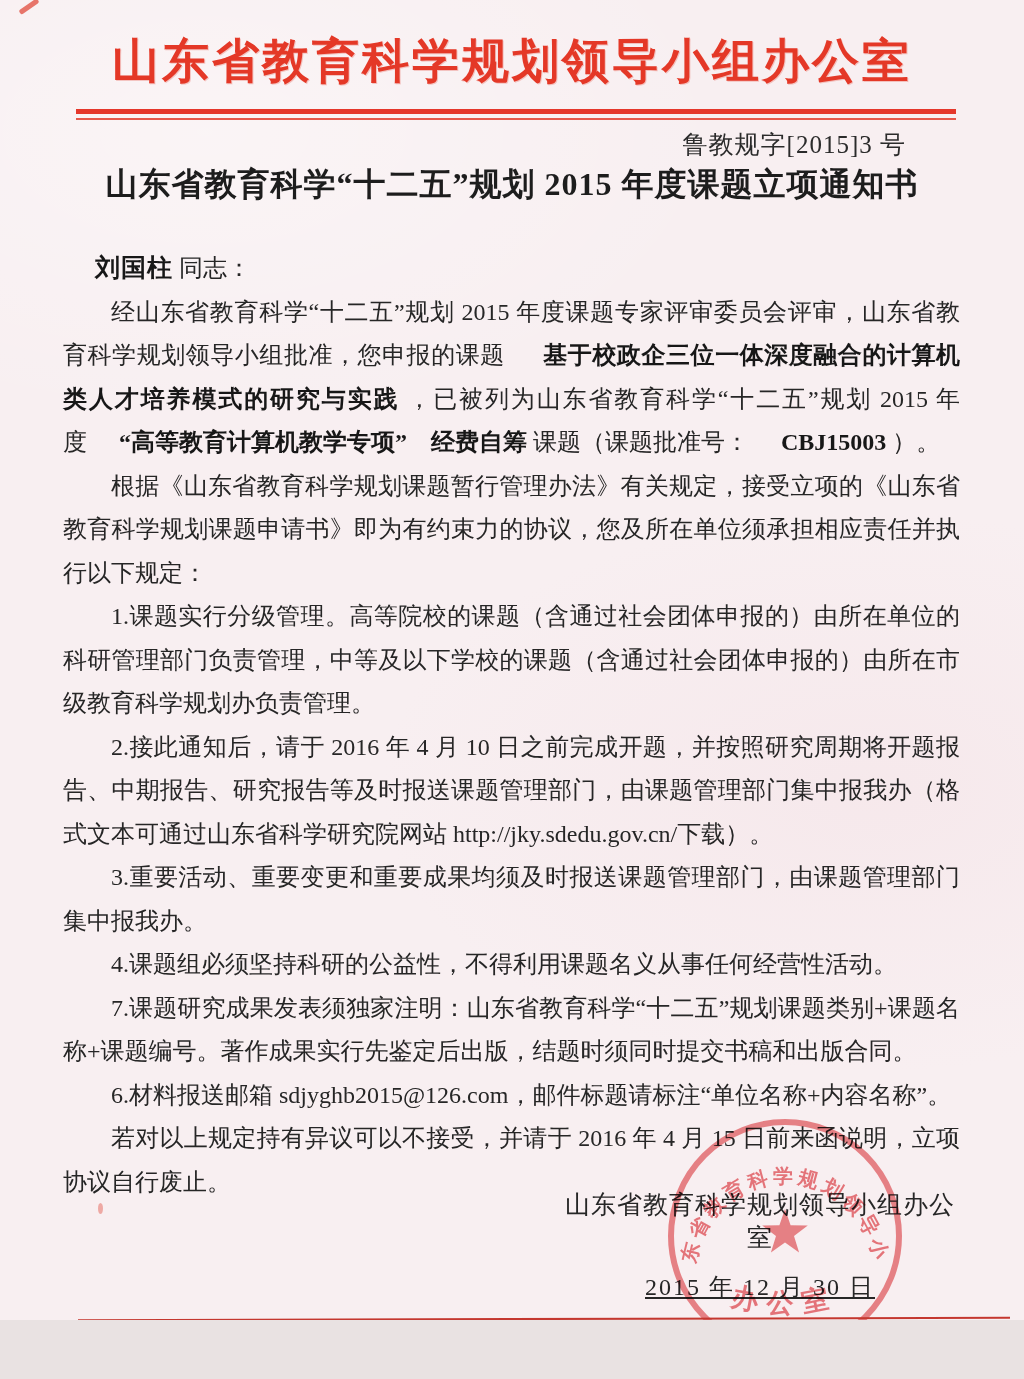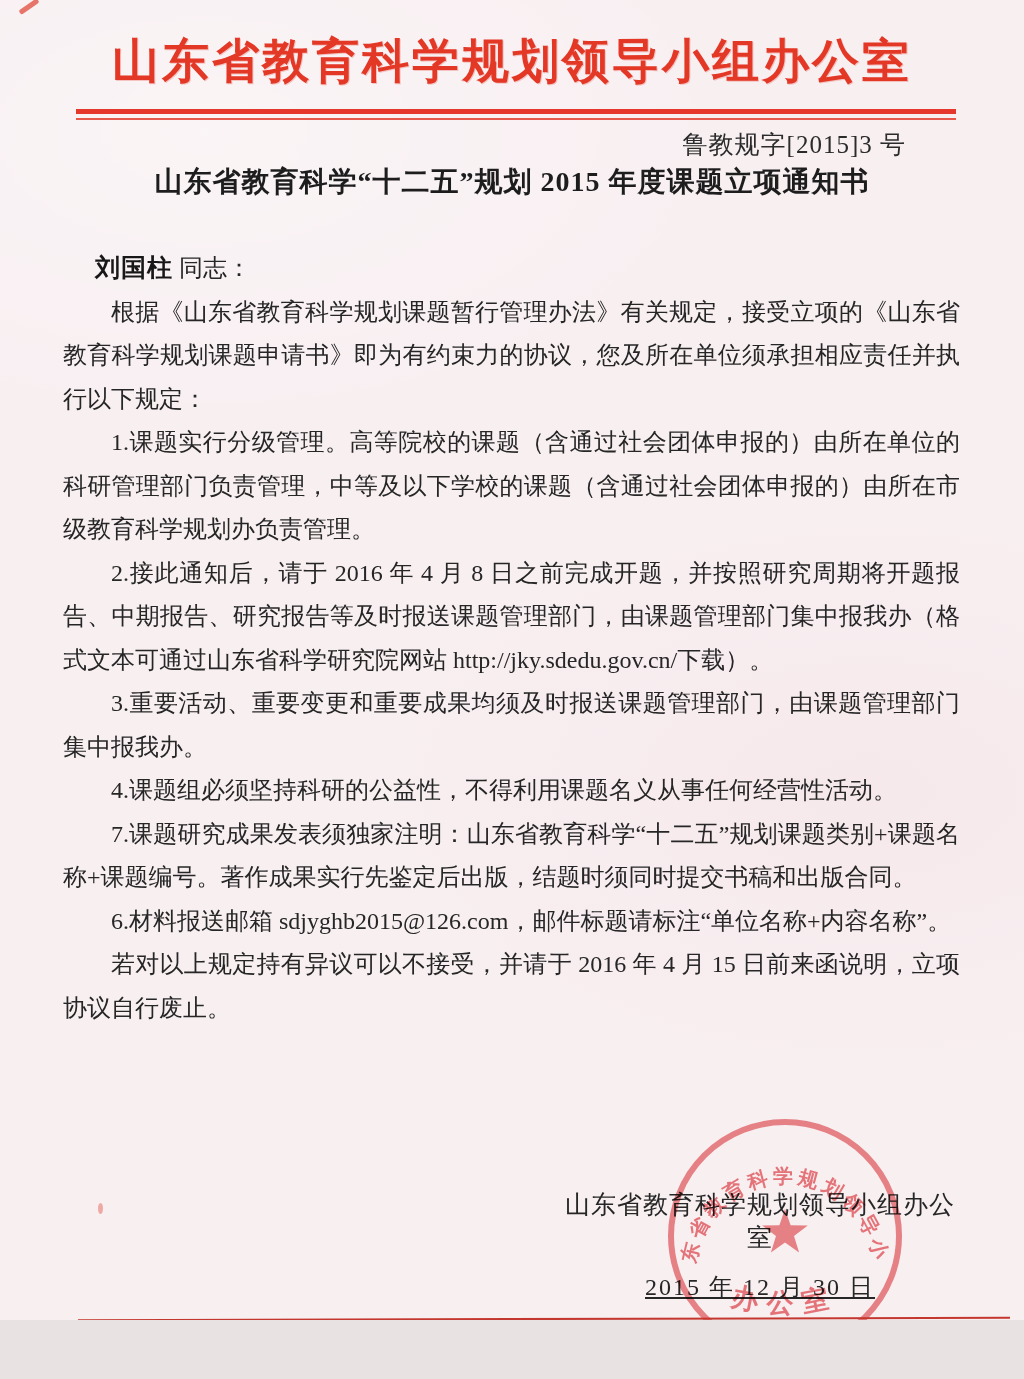--- a/index.html
+++ b/index.html
@@ -28,21 +28,21 @@
   .header-rule{position:absolute;left:76px;top:109px;width:880px;}
   .header-rule .thick{height:5px;background:#e5372b;}
   .header-rule .thin{height:2px;background:#e5584b;margin-top:4px;}
   .doc-number{
     position:absolute;right:118px;top:128px;
     font-size:25px;letter-spacing:1px;color:#2b2b2b;
   }
   .doc-title{
     position:absolute;left:0;top:163px;width:100%;
     margin:0;text-align:center;
-    font-size:28px;font-weight:bold;color:#1d1d1d;letter-spacing:1px;
+    font-size:32px;font-weight:bold;color:#1d1d1d;letter-spacing:1px;
   }
   .body-text{
     position:absolute;left:63px;top:246px;width:897px;
     font-size:24px;line-height:43.5px;
     text-align:justify;
   }
   .body-text p{margin:0;text-indent:2em;}
   .body-text p.salutation{text-indent:0;}
   .salutation b{font-size:25px;letter-spacing:1px;}
   .body-text b{font-weight:bold;color:#171717;margin-left:32px;}
@@ -75,24 +75,25 @@
     <div class="thin"></div>
   </div>
 
   <div class="doc-number">鲁教规字[2015]3 号</div>
 
   <h2 class="doc-title">山东省教育科学“十二五”规划 2015 年度课题立项通知书</h2>
 
   <div class="body-text">
     <p class="salutation"><b>刘国柱</b><span> 同志：</span></p>
 
+    <p><span>经山东省教育科学“十二五”规划 2015 年度课题专家评审委员会评审，山东省教育科学规划领导小组批准，您申报的课题 </span><b>基于校政企三位一体深度融合的计算机类人才培养模式的研究与实践</b><span> ，已被列为山东省教育科学“十二五”规划 2015 年度</span><b>“高等教育计算机教学专项”　经费自筹</b><span> 课题（课题批准号：</span><b>CBJ15003</b><span> ）。</span></p>
 
     <p>根据《山东省教育科学规划课题暂行管理办法》有关规定，接受立项的《山东省教育科学规划课题申请书》即为有约束力的协议，您及所在单位须承担相应责任并执行以下规定：</p>
     <p>1.课题实行分级管理。高等院校的课题（含通过社会团体申报的）由所在单位的科研管理部门负责管理，中等及以下学校的课题（含通过社会团体申报的）由所在市级教育科学规划办负责管理。</p>
-    <p>2.接此通知后，请于 2016 年 4 月 8 日之前完成开题，并按照研究周期将开题报告、中期报告、研究报告等及时报送课题管理部门，由课题管理部门集中报我办（格式文本可通过山东省科学研究院网站 http://jky.sdedu.gov.cn/下载）。</p>
+    <p>2.接此通知后，请于 2016 年 4 月 10 日之前完成开题，并按照研究周期将开题报告、中期报告、研究报告等及时报送课题管理部门，由课题管理部门集中报我办（格式文本可通过山东省科学研究院网站 http://jky.sdedu.gov.cn/下载）。</p>
     <p>3.重要活动、重要变更和重要成果均须及时报送课题管理部门，由课题管理部门集中报我办。</p>
     <p>4.课题组必须坚持科研的公益性，不得利用课题名义从事任何经营性活动。</p>
     <p>7.课题研究成果发表须独家注明：山东省教育科学“十二五”规划课题类别+课题名称+课题编号。著作成果实行先鉴定后出版，结题时须同时提交书稿和出版合同。</p>
     <p>6.材料报送邮箱 sdjyghb2015@126.com，邮件标题请标注“单位名称+内容名称”。</p>
     <p>若对以上规定持有异议可以不接受，并请于 2016 年 4 月 15 日前来函说明，立项协议自行废止。</p>
   </div>
 
   <div class="signature-block">
     <div class="signature-office">山东省教育科学规划领导小组办公室</div>
     <div class="signature-date">2015 年 12 月 30 日</div>

